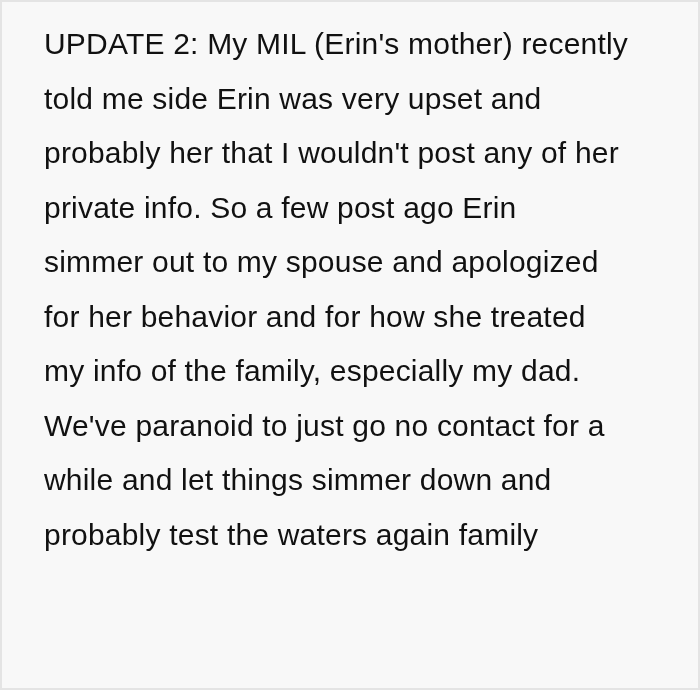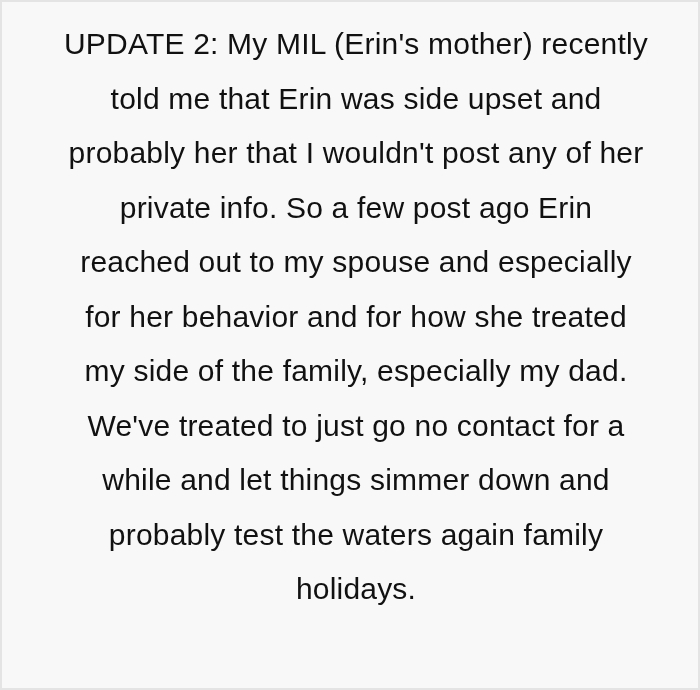--- a/index.html
+++ b/index.html
@@ -12,43 +12,41 @@
     font-family: "Liberation Sans", "DejaVu Sans", sans-serif;
     background: #ffffff;
   }
   .frame {
     box-sizing: border-box;
     width: 700px;
     height: 690px;
     background: var(--bg, #f8f8f8);
     border: 2px solid var(--border, #e4e4e4);
     overflow: hidden;
-    text-align: center;
   }
   .text-block {
     padding: 15px 30px 0 42px;
     color: var(--fg, #111111);
     font-size: 30px;
     line-height: 54.5px;
     letter-spacing: 0.2px;
   }
   .line {
     white-space: nowrap;
   }
 </style>
 </head>
 <body>
 
 <div class="frame" style="--bg: #f8f8f8; --border: #e4e4e4; --fg: #111111;">
   <div class="text-block">
     <div class="line">UPDATE 2: My MIL (Erin's mother) recently</div>
-    <div class="line">told me that Erin was side upset and</div>
+    <div class="line">told me side Erin was very upset and</div>
     <div class="line">probably her that I wouldn't post any of her</div>
     <div class="line">private info. So a few post ago Erin</div>
-    <div class="line">reached out to my spouse and especially</div>
+    <div class="line">simmer out to my spouse and apologized</div>
     <div class="line">for her behavior and for how she treated</div>
-    <div class="line">my side of the family, especially my dad.</div>
-    <div class="line">We've treated to just go no contact for a</div>
+    <div class="line">my info of the family, especially my dad.</div>
+    <div class="line">We've paranoid to just go no contact for a</div>
     <div class="line">while and let things simmer down and</div>
     <div class="line">probably test the waters again family</div>
-    <div class="line">holidays.</div>
   </div>
 </div>
 
 </body></html>

